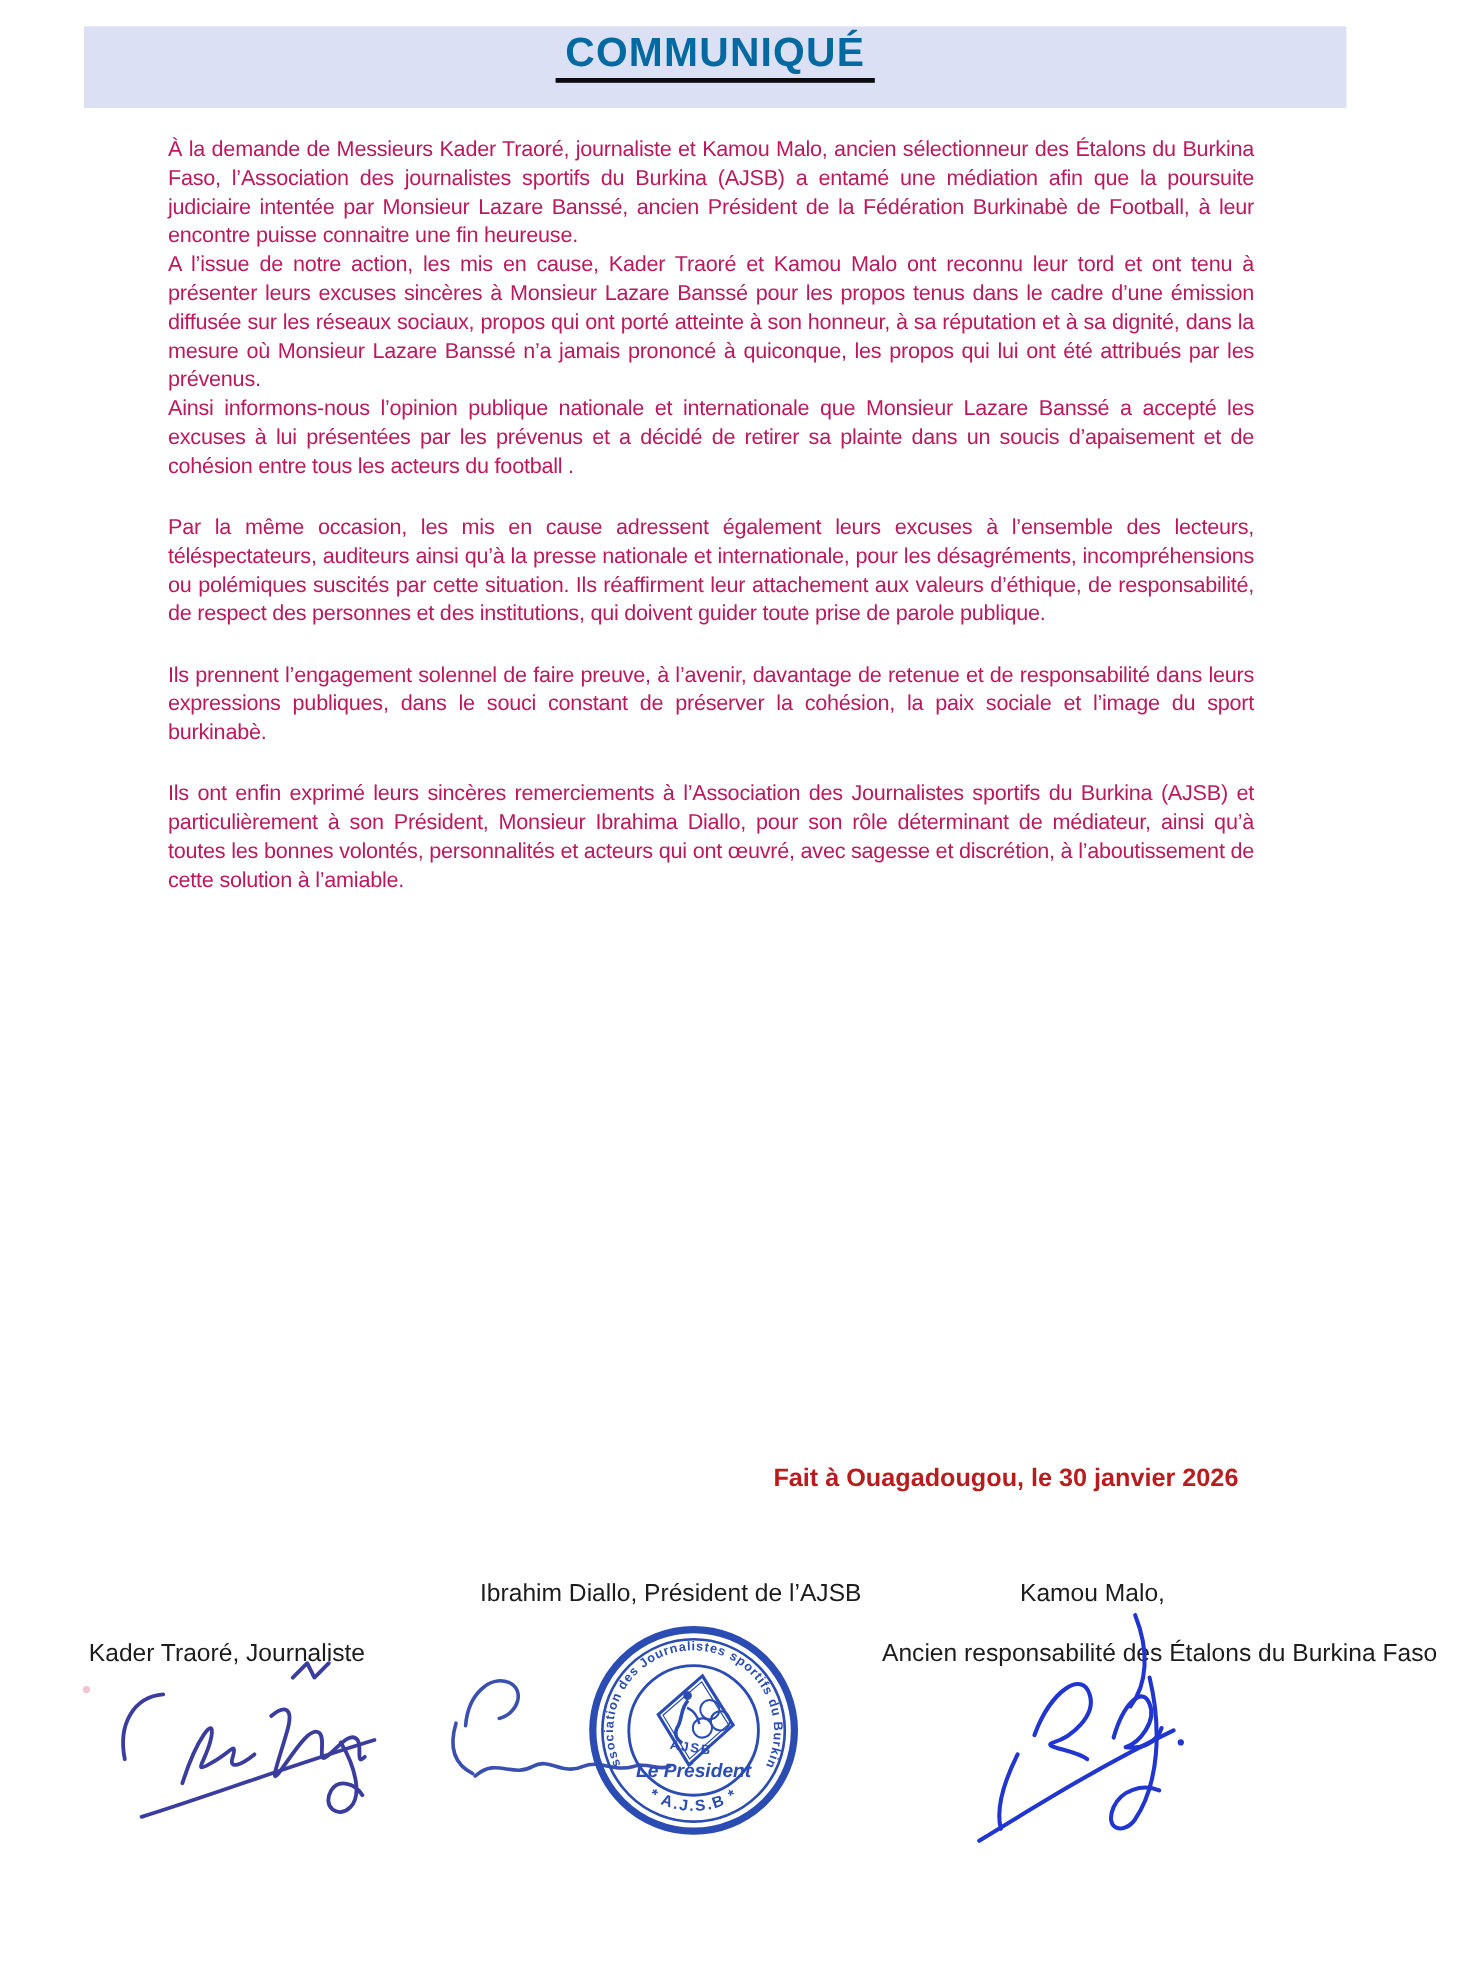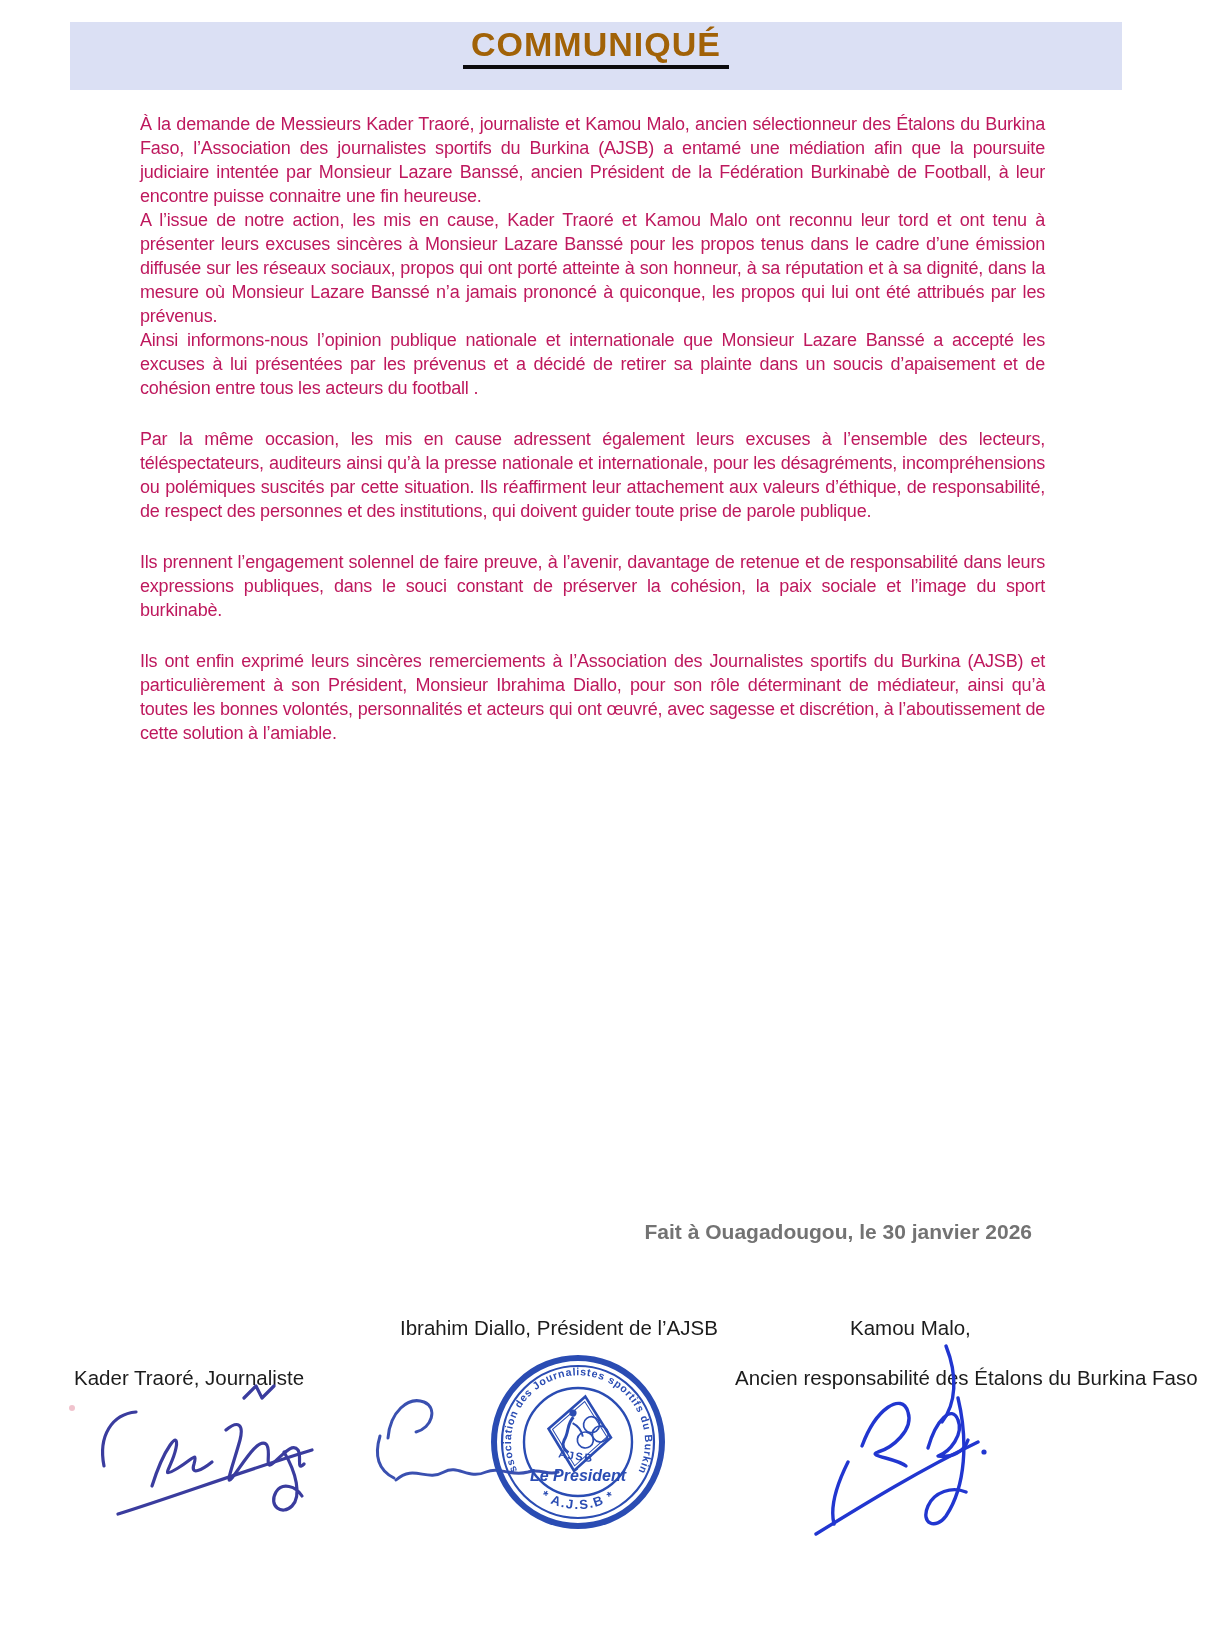--- a/index.html
+++ b/index.html
@@ -7,34 +7,34 @@
     width:1220px;height:1638px;position:relative;background:#ffffff;
     font-family:"Liberation Sans", sans-serif;color:#1b1b1b;overflow:hidden;
   }
   .page{position:absolute;inset:0;}
   
   .title-band{
     position:absolute;left:70px;top:22px;width:1052px;height:68px;
     background:#dbe0f4;display:flex;align-items:flex-start;justify-content:center;
   }
   .doc-title{
-    margin-top:4px;font-size:34px;font-weight:bold;letter-spacing:1px;color:#a16207;
+    margin-top:4px;font-size:34px;font-weight:bold;letter-spacing:1px;color:#0369a1;
     border-bottom:4px solid #0c0c0e;padding:0 8px 2px 8px;line-height:1.1;
   }
   
   .body-text{
     position:absolute;left:140px;top:112px;width:905px;
     font-size:18px;line-height:24px;letter-spacing:-0.2px;
     text-align:justify;color:#be185d;
   }
   .body-text p{margin:0;}
   .body-text p.spaced{margin-top:27px;}
   .date-line{
     position:absolute;left:140px;top:1220px;width:892px;
-    text-align:right;font-size:21px;font-weight:bold;color:#737373;
+    text-align:right;font-size:21px;font-weight:bold;color:#b91c1c;
   }
   
   .sig-label{position:absolute;font-size:20.5px;color:#1c1c1c;white-space:nowrap;}
   .lbl-president{left:400px;top:1316px;}
   .lbl-kamou{left:850px;top:1316px;width:245px;}
   .lbl-kader{left:74px;top:1366px;}
   .lbl-ancien{left:735px;top:1366px;width:460px;text-align:center;}
   .overlay{position:absolute;left:0;top:0;pointer-events:none;}
   .stamp-svg{position:absolute;left:486px;top:1350px;}
   .stamp-text{font-family:"Liberation Sans",sans-serif;font-weight:bold;}

